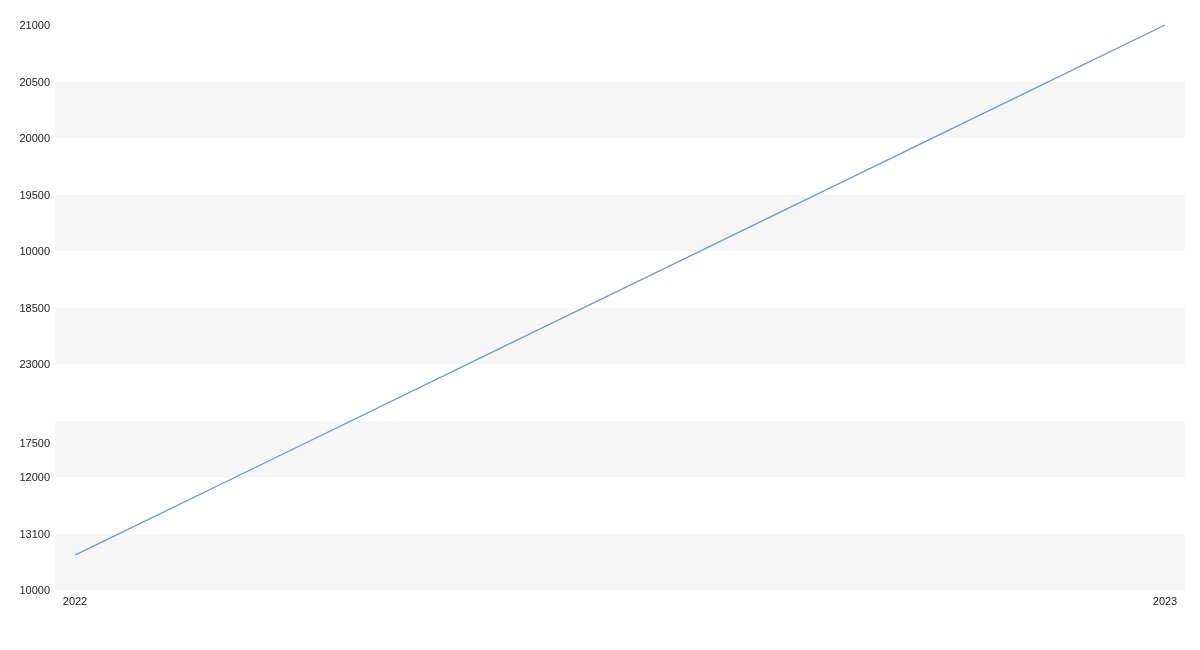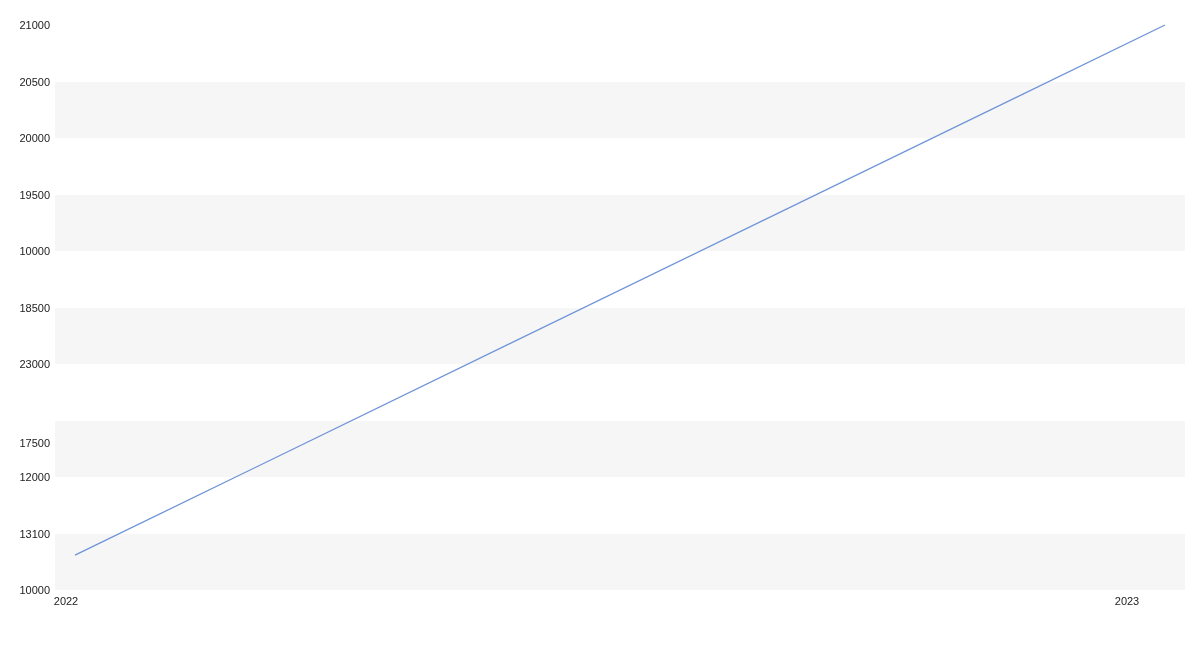--- a/index.html
+++ b/index.html
@@ -92,15 +92,15 @@
     <div class="y-tick-label" style="top: 533.5px;">13100</div>
     <div class="y-tick-label" style="top: 477px;">12000</div>
     <div class="y-tick-label" style="top: 443px;">17500</div>
     <div class="y-tick-label" style="top: 364px;">23000</div>
     <div class="y-tick-label" style="top: 307.5px;">18500</div>
     <div class="y-tick-label" style="top: 251px;">10000</div>
     <div class="y-tick-label" style="top: 194.5px;">19500</div>
     <div class="y-tick-label" style="top: 138px;">20000</div>
     <div class="y-tick-label" style="top: 81.5px;">20500</div>
     <div class="y-tick-label" style="top: 25px;">21000</div>
-    <div class="x-tick-label" style="left: 66px;">2022</div>
-    <div class="x-tick-label" style="left: 1127px; text-align: center;">2023</div>
+    <div class="x-tick-label" style="left: 75px;">2022</div>
+    <div class="x-tick-label" style="left: 1165px; text-align: center;">2023</div>
   </div>
 
 </body></html>

